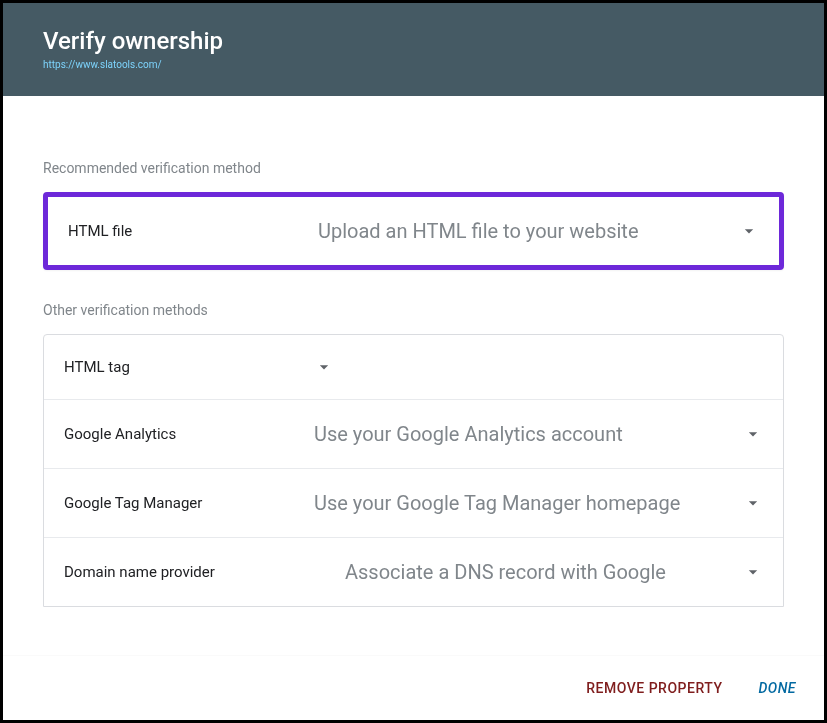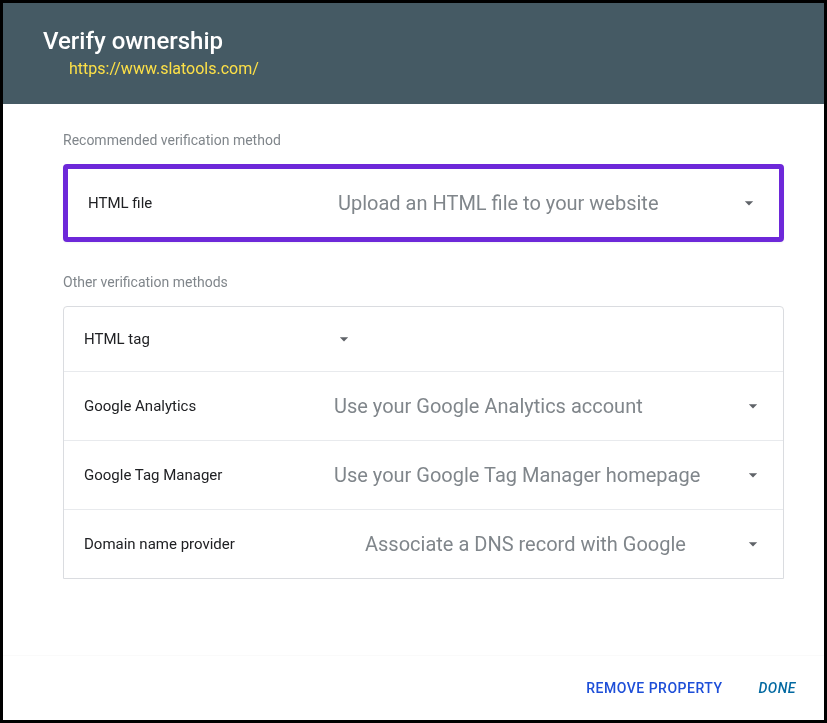--- a/index.html
+++ b/index.html
@@ -21,29 +21,29 @@
       background: #455a64;
       color: #fff;
       padding: 24px 40px 26px 40px;
     }
     .header-title {
       font-size: 24px;
       font-weight: 500;
       margin-bottom: 4px;
     }
     .header-subtitle {
-      font-size: 16px;
-      color: #fde047;
+      font-size: 10px;
+      color: #7dd3fc;
       font-weight: 400;
-      margin-left: 26px;
     }
     .content {
       flex: 1;
-      padding: 28px 40px 0 60px;
+      padding: 28px 40px 0 40px;
       overflow: hidden;
+      margin-top: 36px;
     }
     .section-label {
       font-size: 14px;
       color: #80868b;
       margin-bottom: 16px;
       font-weight: 400;
     }
     .card {
       border: 5px solid #6d28d9;
       border-radius: 4px;
@@ -101,21 +101,21 @@
       background: none;
       border: none;
       font-family: inherit;
       font-size: 14px;
       font-weight: 500;
       letter-spacing: 0.5px;
       cursor: pointer;
       padding: 8px 4px;
     }
     .btn-remove {
-      color: #1d4ed8;
+      color: #7f1d1d;
     }
     .btn-done {
       color: #0369a1;
       font-style: italic;
     }
     svg.chevron {
       width: 20px;
       height: 20px;
     }
   </style>

